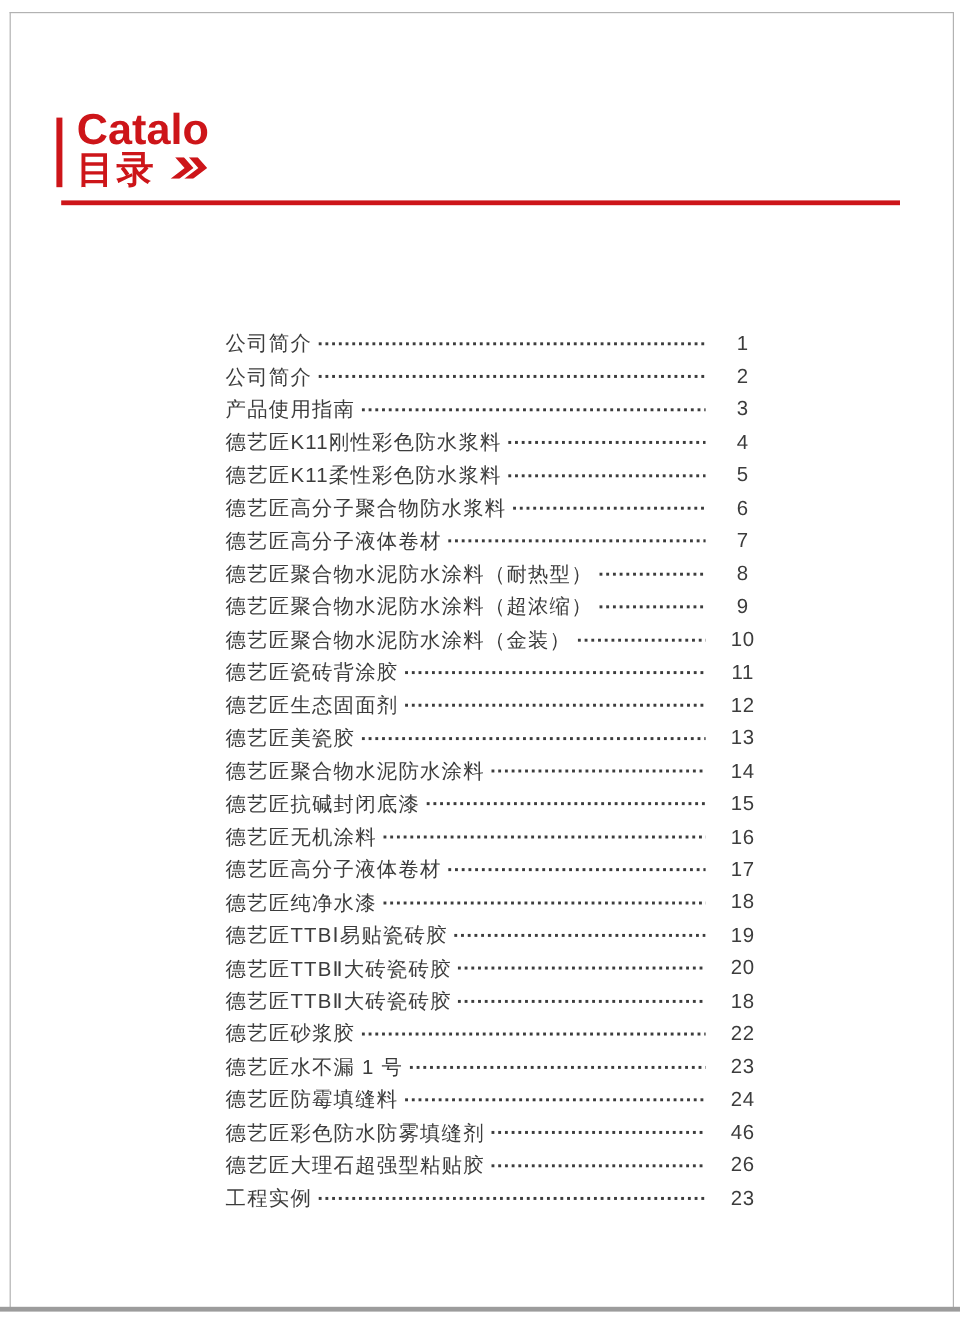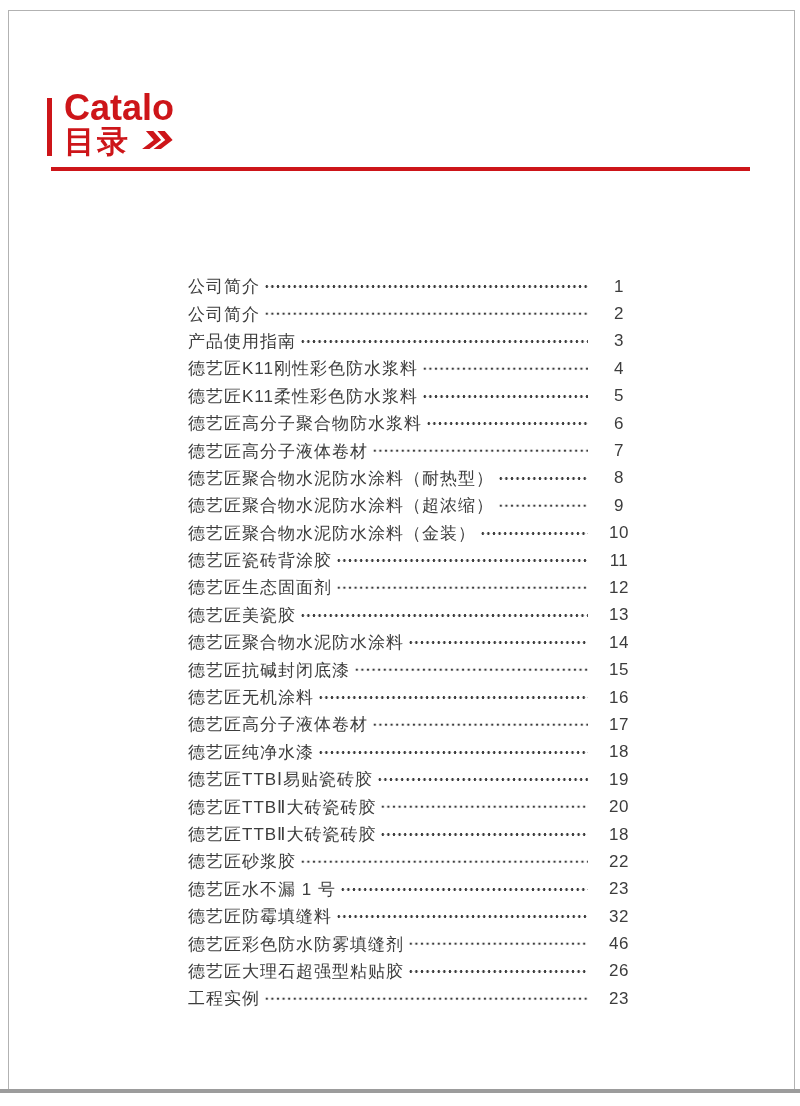--- a/index.html
+++ b/index.html
@@ -222,21 +222,21 @@
 
   <div class="row">
     <span class="label">德艺匠水不漏 1 号</span>
     <span class="leader"></span>
     <span class="num">23</span>
   </div>
 
   <div class="row">
     <span class="label">德艺匠防霉填缝料</span>
     <span class="leader"></span>
-    <span class="num">32</span>
+    <span class="num">24</span>
   </div>
 
   <div class="row">
     <span class="label">德艺匠彩色防水防雾填缝剂</span>
     <span class="leader"></span>
     <span class="num">46</span>
   </div>
 
   <div class="row">
     <span class="label">德艺匠大理石超强型粘贴胶</span>

